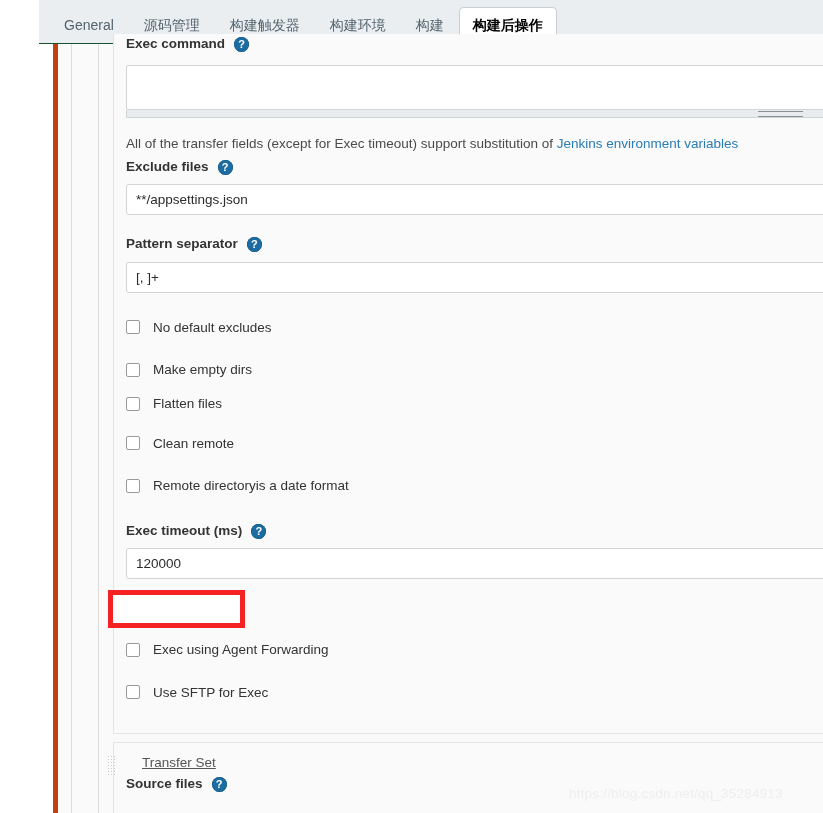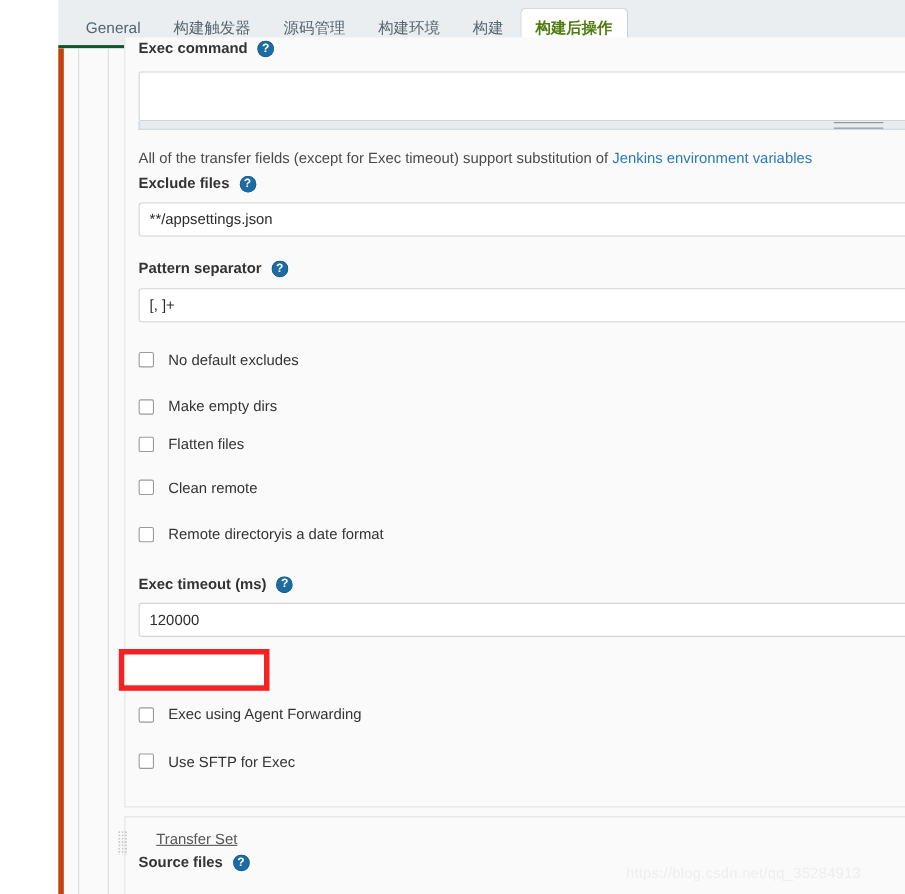--- a/index.html
+++ b/index.html
@@ -20,26 +20,26 @@
   
   #page {
     position: absolute;
     inset: 0;
     background: #ffffff;
   }
 
   
   #tabbar {
     position: absolute;
-    left: 53px;
+    left: 39px;
     top: 0;
     right: 0;
     height: 44px;
     background: #eaeef1;
-    border-bottom: 3px solid #14532d;
+    border-bottom: 1px solid #14532d;
     box-sizing: border-box;
   }
   #tabs {
     display: flex;
     align-items: flex-end;
     height: 44px;
     padding-left: 10px;
   }
   .tab {
     font-size: 14px;
@@ -51,21 +51,21 @@
     background: transparent;
     border: 1px solid transparent;
     border-bottom: none;
     box-sizing: border-box;
     height: 37px;
     display: flex;
     align-items: center;
   }
   .tab.active {
     background: #ffffff;
-    color: #4d7c0f;
+    color: #000000;
     font-weight: bold;
     border: 1px solid #c8d0d6;
     border-bottom: 1px solid #ffffff;
     border-radius: 5px 5px 0 0;
     margin-bottom: -1px;
     height: 38px;
     padding: 8px 13px 10px 13px;
   }
 
   
@@ -291,24 +291,24 @@
 <body>
 
 <div id="page">
 
   <div id="tabbar">
     <div id="tabs">
       <div class="tab">
         <span>General</span>
       </div>
       <div class="tab">
+        <span>源码管理</span>
+      </div>
+      <div class="tab">
         <span>构建触发器</span>
-      </div>
-      <div class="tab">
-        <span>源码管理</span>
       </div>
       <div class="tab">
         <span>构建环境</span>
       </div>
       <div class="tab">
         <span>构建</span>
       </div>
       <div class="tab active">
         <span>构建后操作</span>
       </div>

